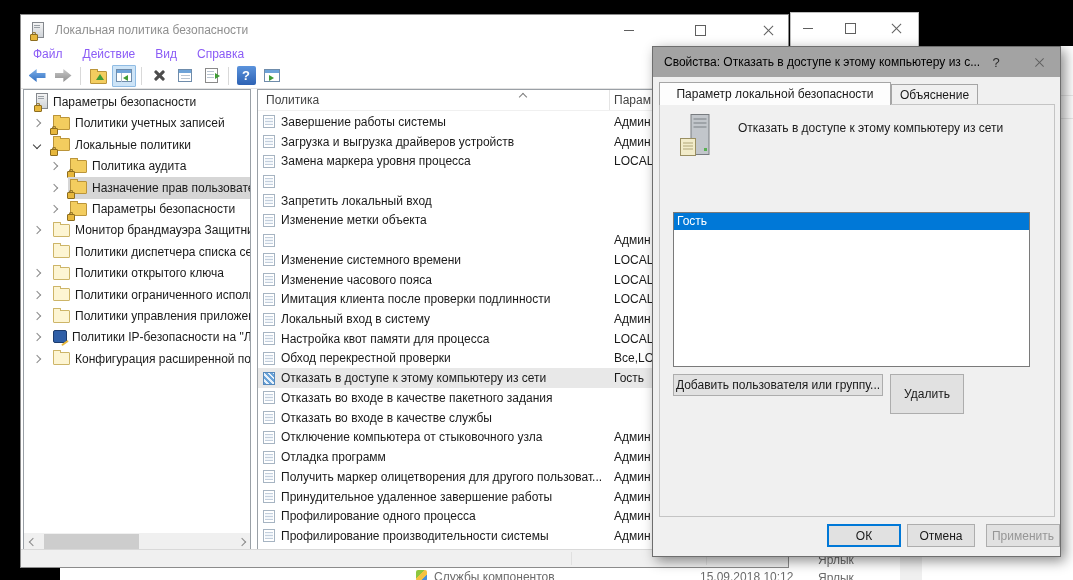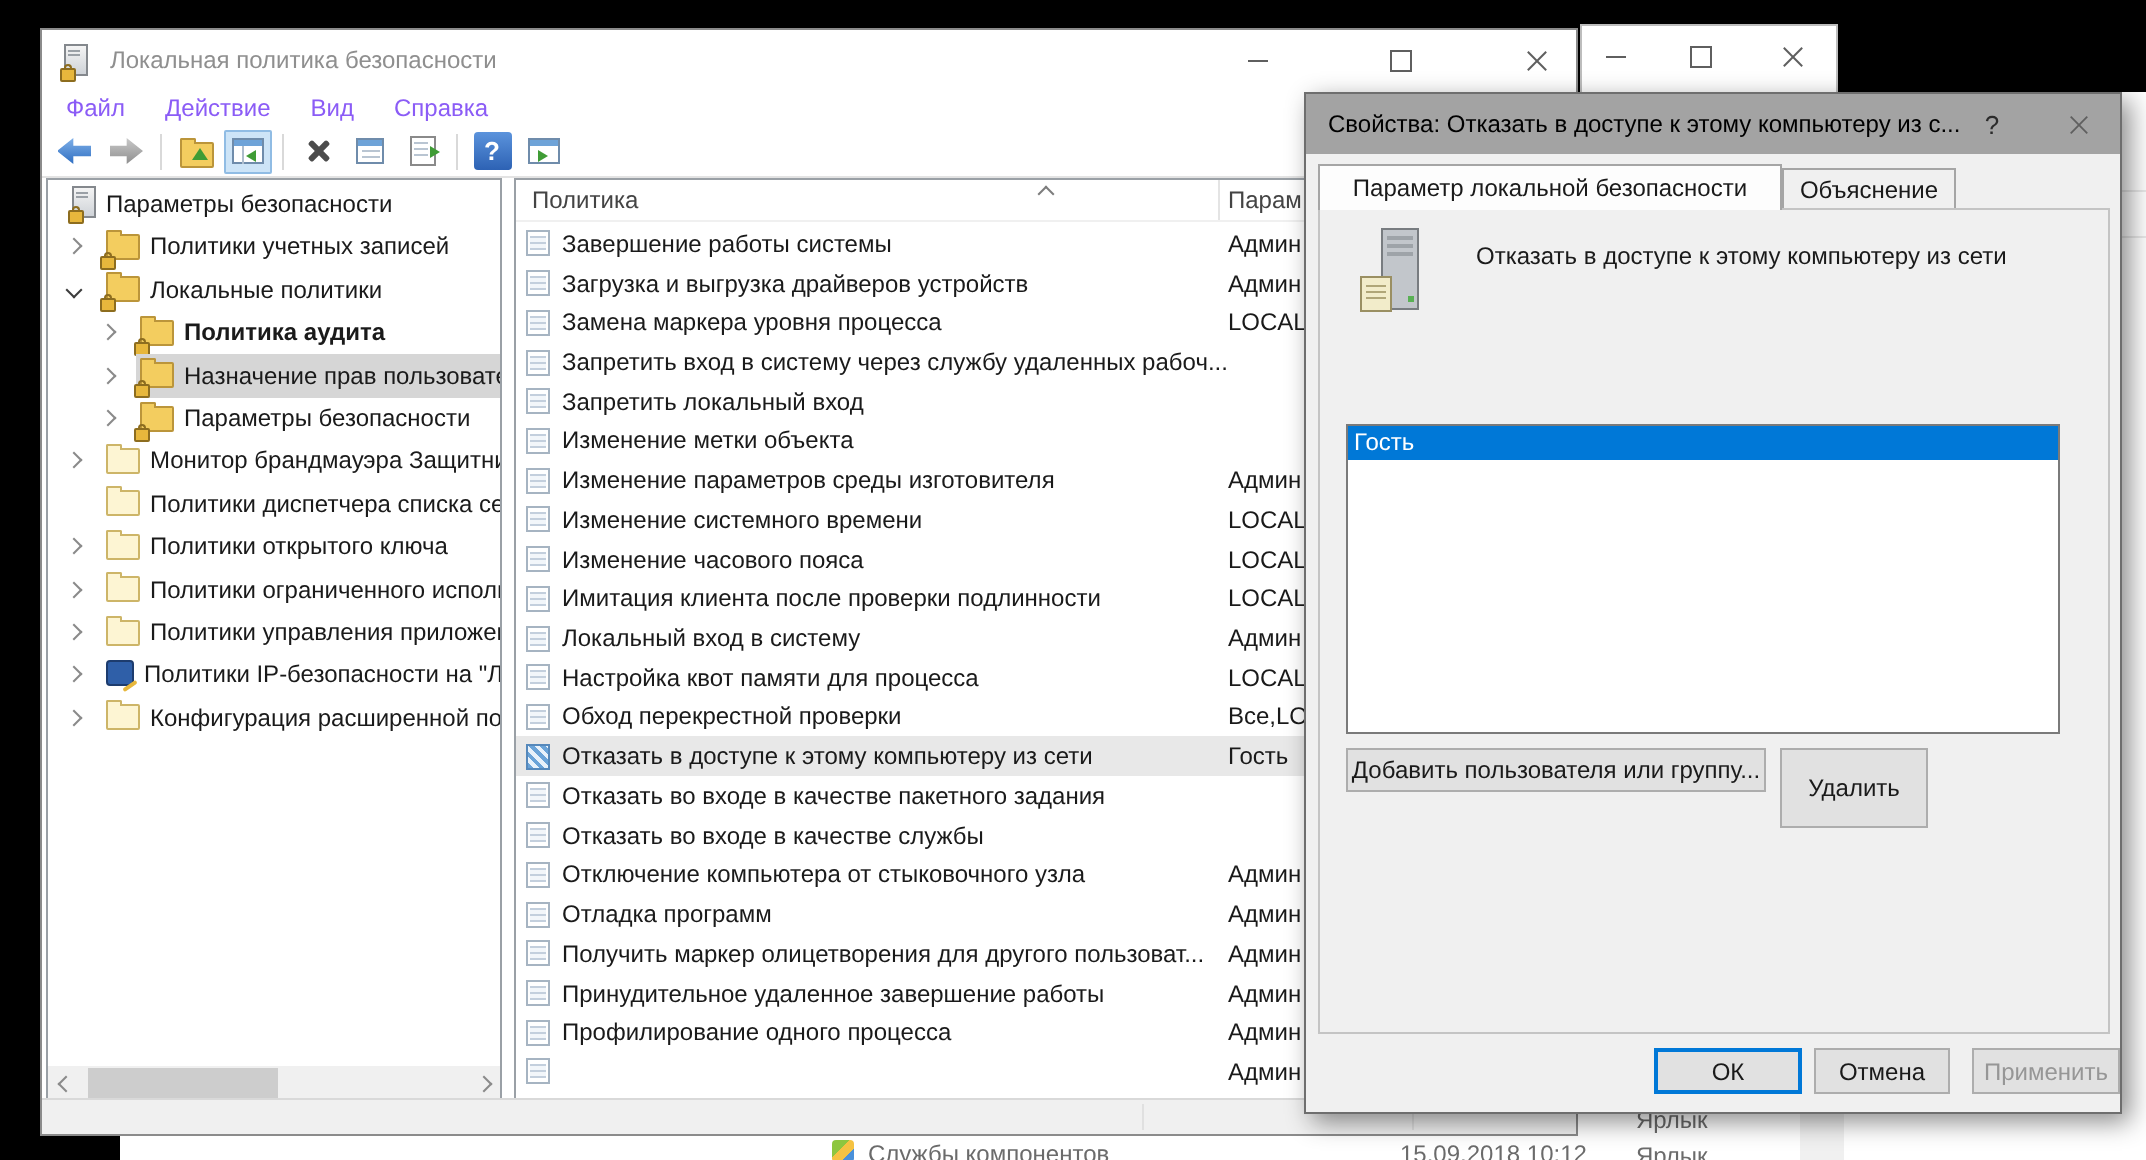--- a/index.html
+++ b/index.html
@@ -246,21 +246,21 @@
         </div>
         <div class="tree-item" style="top: 44.8px; left: 0px;">
           <span class="cv cv-down tree-chev" style="left: 10px;"></span>
           <span class="tree-hl" style="margin-left: 27px;">
             <span style="position: relative; display: inline-block;"><span class="ic-folder-lock" style="display:inline-block"></span><span class="badge-lock"></span></span>
             <span>Локальные политики</span>
           </span>
         </div>
         <div class="tree-item" style="top: 66.2px; left: 0px;">
           <span class="cv cv-right tree-chev" style="left: 27px;"></span>
-          <span class="tree-hl" style="margin-left: 44px; font-weight: bold;">
+          <span class="tree-hl" style="margin-left: 44px;">
             <span style="position: relative; display: inline-block;"><span class="ic-folder-lock" style="display:inline-block"></span><span class="badge-lock"></span></span>
             <span>Политика аудита</span>
           </span>
         </div>
         <div class="tree-item" style="top: 87.6px; left: 0px;">
           <span class="cv cv-right tree-chev" style="left: 27px;"></span>
           <span class="tree-hl tree-sel" style="margin-left: 44px;">
             <span style="position: relative; display: inline-block;"><span class="ic-folder-lock" style="display:inline-block"></span><span class="badge-lock"></span></span>
             <span>Назначение прав пользователя</span>
           </span>
@@ -350,36 +350,34 @@
           <span class="pol-label">Загрузка и выгрузка драйверов устройств</span>
           <span class="pol-value">Админ</span>
         </div>
         <div class="lrow" style="top: 61.44px;">
           <span class="pol-icon"></span>
           <span class="pol-label">Замена маркера уровня процесса</span>
           <span class="pol-value">LOCAL</span>
         </div>
         <div class="lrow" style="top: 81.16px;">
           <span class="pol-icon"></span>
-          <span class="pol-label">Запретить вход в систему через службу удаленных рабоч...</span>
           <span class="pol-value"></span>
         </div>
         <div class="lrow" style="top: 100.88px;">
           <span class="pol-icon"></span>
           <span class="pol-label">Запретить локальный вход</span>
           <span class="pol-value"></span>
         </div>
         <div class="lrow" style="top: 120.6px;">
           <span class="pol-icon"></span>
           <span class="pol-label">Изменение метки объекта</span>
           <span class="pol-value"></span>
         </div>
         <div class="lrow" style="top: 140.32px;">
           <span class="pol-icon"></span>
-          <span class="pol-label">Изменение параметров среды изготовителя</span>
           <span class="pol-value">Админ</span>
         </div>
         <div class="lrow" style="top: 160.04px;">
           <span class="pol-icon"></span>
           <span class="pol-label">Изменение системного времени</span>
           <span class="pol-value">LOCAL</span>
         </div>
         <div class="lrow" style="top: 179.76px;">
           <span class="pol-icon"></span>
           <span class="pol-label">Изменение часового пояса</span>
@@ -440,20 +438,21 @@
           <span class="pol-label">Принудительное удаленное завершение работы</span>
           <span class="pol-value">Админ</span>
         </div>
         <div class="lrow" style="top: 416.4px;">
           <span class="pol-icon"></span>
           <span class="pol-label">Профилирование одного процесса</span>
           <span class="pol-value">Админ</span>
         </div>
         <div class="lrow" style="top: 436.12px;">
           <span class="pol-icon"></span>
+          <span class="pol-label">Профилирование производительности системы</span>
           <span class="pol-value">Админ</span>
         </div>
         <div class="lrow" style="top: 455.84px;">
           <span class="pol-icon"></span>
           <span class="pol-label">Работа в режиме операционной системы</span>
           <span class="pol-value"></span>
         </div>
       </div>
   </div>
 

